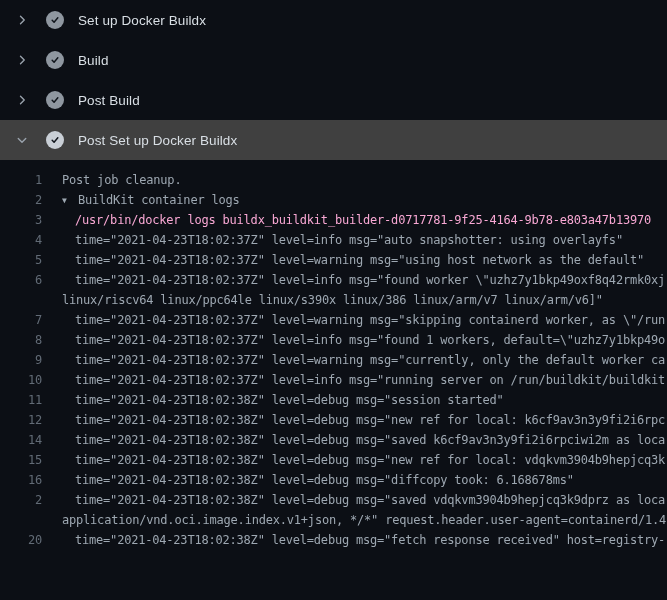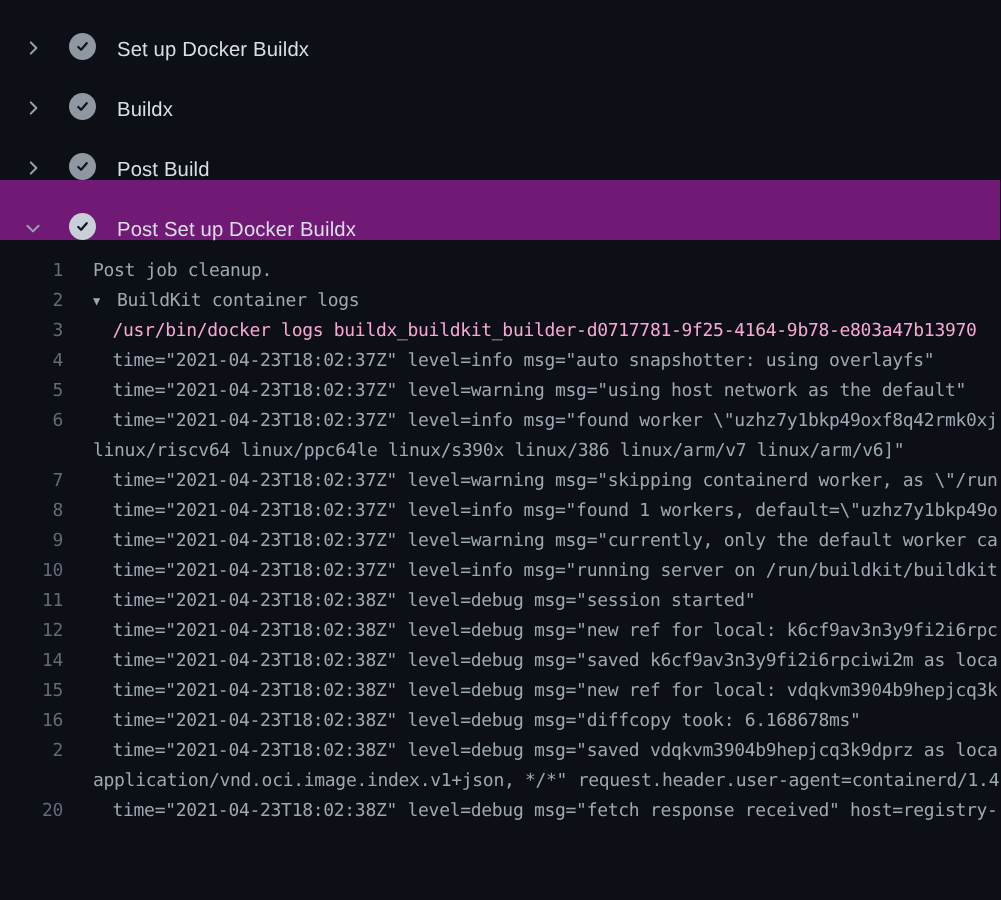--- a/index.html
+++ b/index.html
@@ -12,25 +12,25 @@
     width: 667px;
     height: 600px;
     overflow: hidden;
     background: #0c0f15;
     font-family: "Liberation Sans", sans-serif;
   }
   
   .step {
     height: 40px;
     display: flex;
-    align-items: flex-end;
+    align-items: center;
     padding-left: 14px;
     cursor: pointer;
   }
-  .step.expanded { background: #701a75; }
+  .step.expanded { background: #404040; }
   .chev {
     width: 16px;
     height: 16px;
     display: flex;
     align-items: center;
     justify-content: center;
     color: #9aa3ad;
     flex: none;
   }
   .check {
@@ -110,21 +110,21 @@
         <span class="chev">
           <svg width="12" height="12" viewBox="0 0 16 16">
             <path d="M6 3l5 5-5 5" fill="none" stroke="currentColor" stroke-width="1.8" stroke-linecap="round" stroke-linejoin="round"></path>
           </svg>
         </span>
         <span class="check">
           <svg width="10" height="10" viewBox="0 0 16 16">
             <path d="M3.5 8.5l3 3 6-7" fill="none" stroke="#10151c" stroke-width="2.4" stroke-linecap="round" stroke-linejoin="round"></path>
           </svg>
         </span>
-        <span class="slabel">Buildx</span>
+        <span class="slabel">Build</span>
       </div>
       <div class="step">
         <span class="chev">
           <svg width="12" height="12" viewBox="0 0 16 16">
             <path d="M6 3l5 5-5 5" fill="none" stroke="currentColor" stroke-width="1.8" stroke-linecap="round" stroke-linejoin="round"></path>
           </svg>
         </span>
         <span class="check">
           <svg width="10" height="10" viewBox="0 0 16 16">
             <path d="M3.5 8.5l3 3 6-7" fill="none" stroke="#10151c" stroke-width="2.4" stroke-linecap="round" stroke-linejoin="round"></path>

